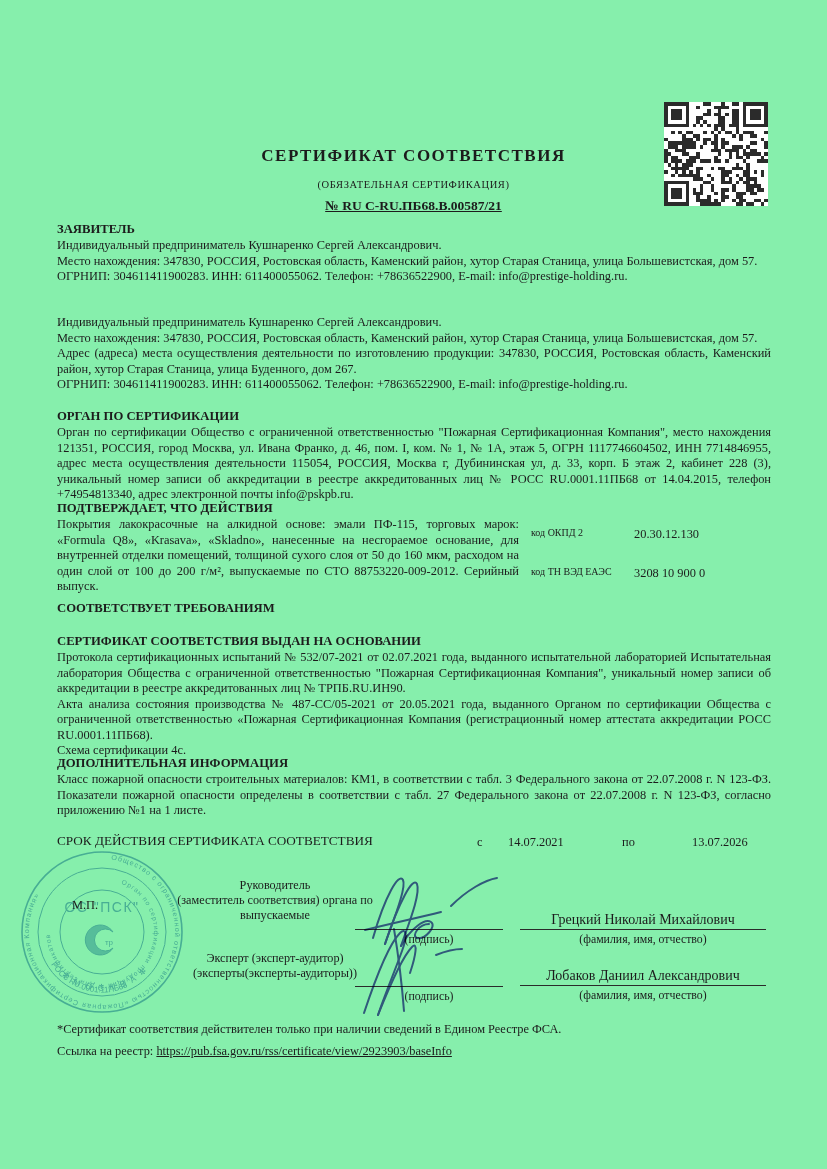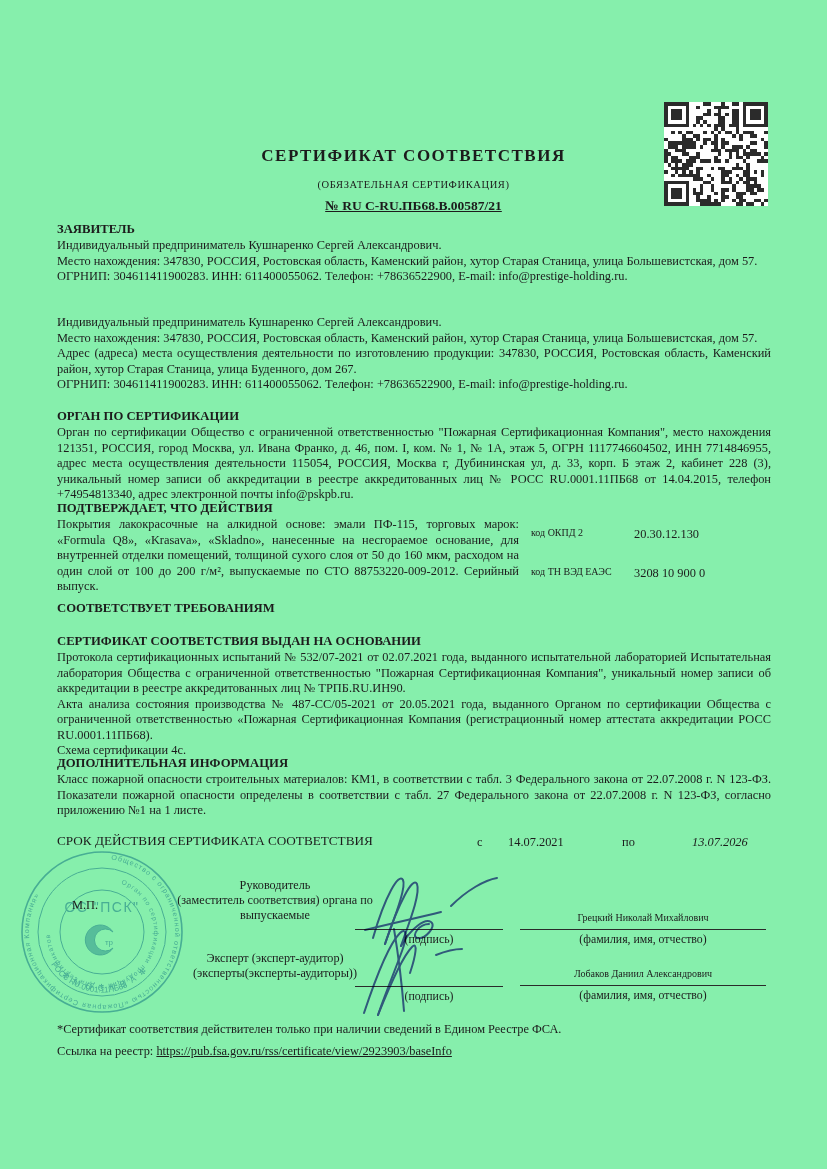--- a/index.html
+++ b/index.html
@@ -12,21 +12,21 @@
   .doc-number span{text-decoration:underline;}
   .sec{left:57px;width:714px;}
   .sec-heading{font-weight:bold;font-size:12.7px;margin-bottom:1px;}
   .body-text{font-size:12.4px;line-height:15.5px;text-align:justify;}
   .code-label{font-size:10px;}
   .code-value{font-size:12.4px;}
   .validity-heading{font-weight:normal;font-size:13.2px;}
   .small{font-size:12.4px;}
   .sig-line{border-bottom:1px solid #2a2a2a;position:absolute;}
   .caption{font-size:11.8px;text-align:center;}
-  .name-text{font-size:10px;text-align:center;}
+  .name-text{font-size:14px;text-align:center;}
   .role-text{font-size:12.2px;text-align:center;line-height:15px;}
   .footer-note{font-size:12.4px;}
   .footer-link a{color:#1c1c1c;}
   .stamp{opacity:.92;mix-blend-mode:multiply;}
   .ink{mix-blend-mode:multiply;}
 </style>
 </head>
 <body>
 
 <div class="page">
@@ -379,21 +379,21 @@
 
   <div class="abs sec" style="top:756px;">
     <div class="sec-heading">ДОПОЛНИТЕЛЬНАЯ ИНФОРМАЦИЯ</div>
     <div class="body-text">Класс пожарной опасности строительных материалов: КМ1, в соответствии с табл. 3 Федерального закона от 22.07.2008 г. N 123-ФЗ. Показатели пожарной опасности определены в соответствии с табл. 27 Федерального закона от 22.07.2008 г. N 123-ФЗ, согласно приложению №1 на 1 листе.</div>
   </div>
 
   <div class="abs validity-heading" style="left:57px;top:833px;">СРОК ДЕЙСТВИЯ СЕРТИФИКАТА СООТВЕТСТВИЯ</div>
   <div class="abs small" style="left:477px;top:835px;">с</div>
   <div class="abs small" style="left:508px;top:835px;">14.07.2021</div>
   <div class="abs small" style="left:622px;top:835px;">по</div>
-  <div class="abs small" style="left:692px;top:835px;font-style:italic;">13.07.2026</div>
+  <div class="abs small" style="left:692px;top:835px;">13.07.2026</div>
 
   <div class="abs stamp" style="left:16px;top:846px;width:172px;height:172px;">
     <svg width="172" height="172" viewBox="0 0 172 172">
       <defs>
         <path id="arcTop" d="M 86,86 m -66,0 a 66,66 0 1 1 132,0"></path>
         <path id="arcFull" d="M 86,86 m 0,-73 a 73,73 0 1 1 -0.01,0 z"></path>
         <path id="arcMid" d="M 86,86 m 0,-52 a 52,52 0 1 1 -0.01,0 z"></path>
         <path id="arcBotIn" d="M 30,108 A 60,60 0 0 0 142,108"></path>
         <path id="arcBotCity" d="M 38,122 A 62,62 0 0 0 134,122"></path>
       </defs>

